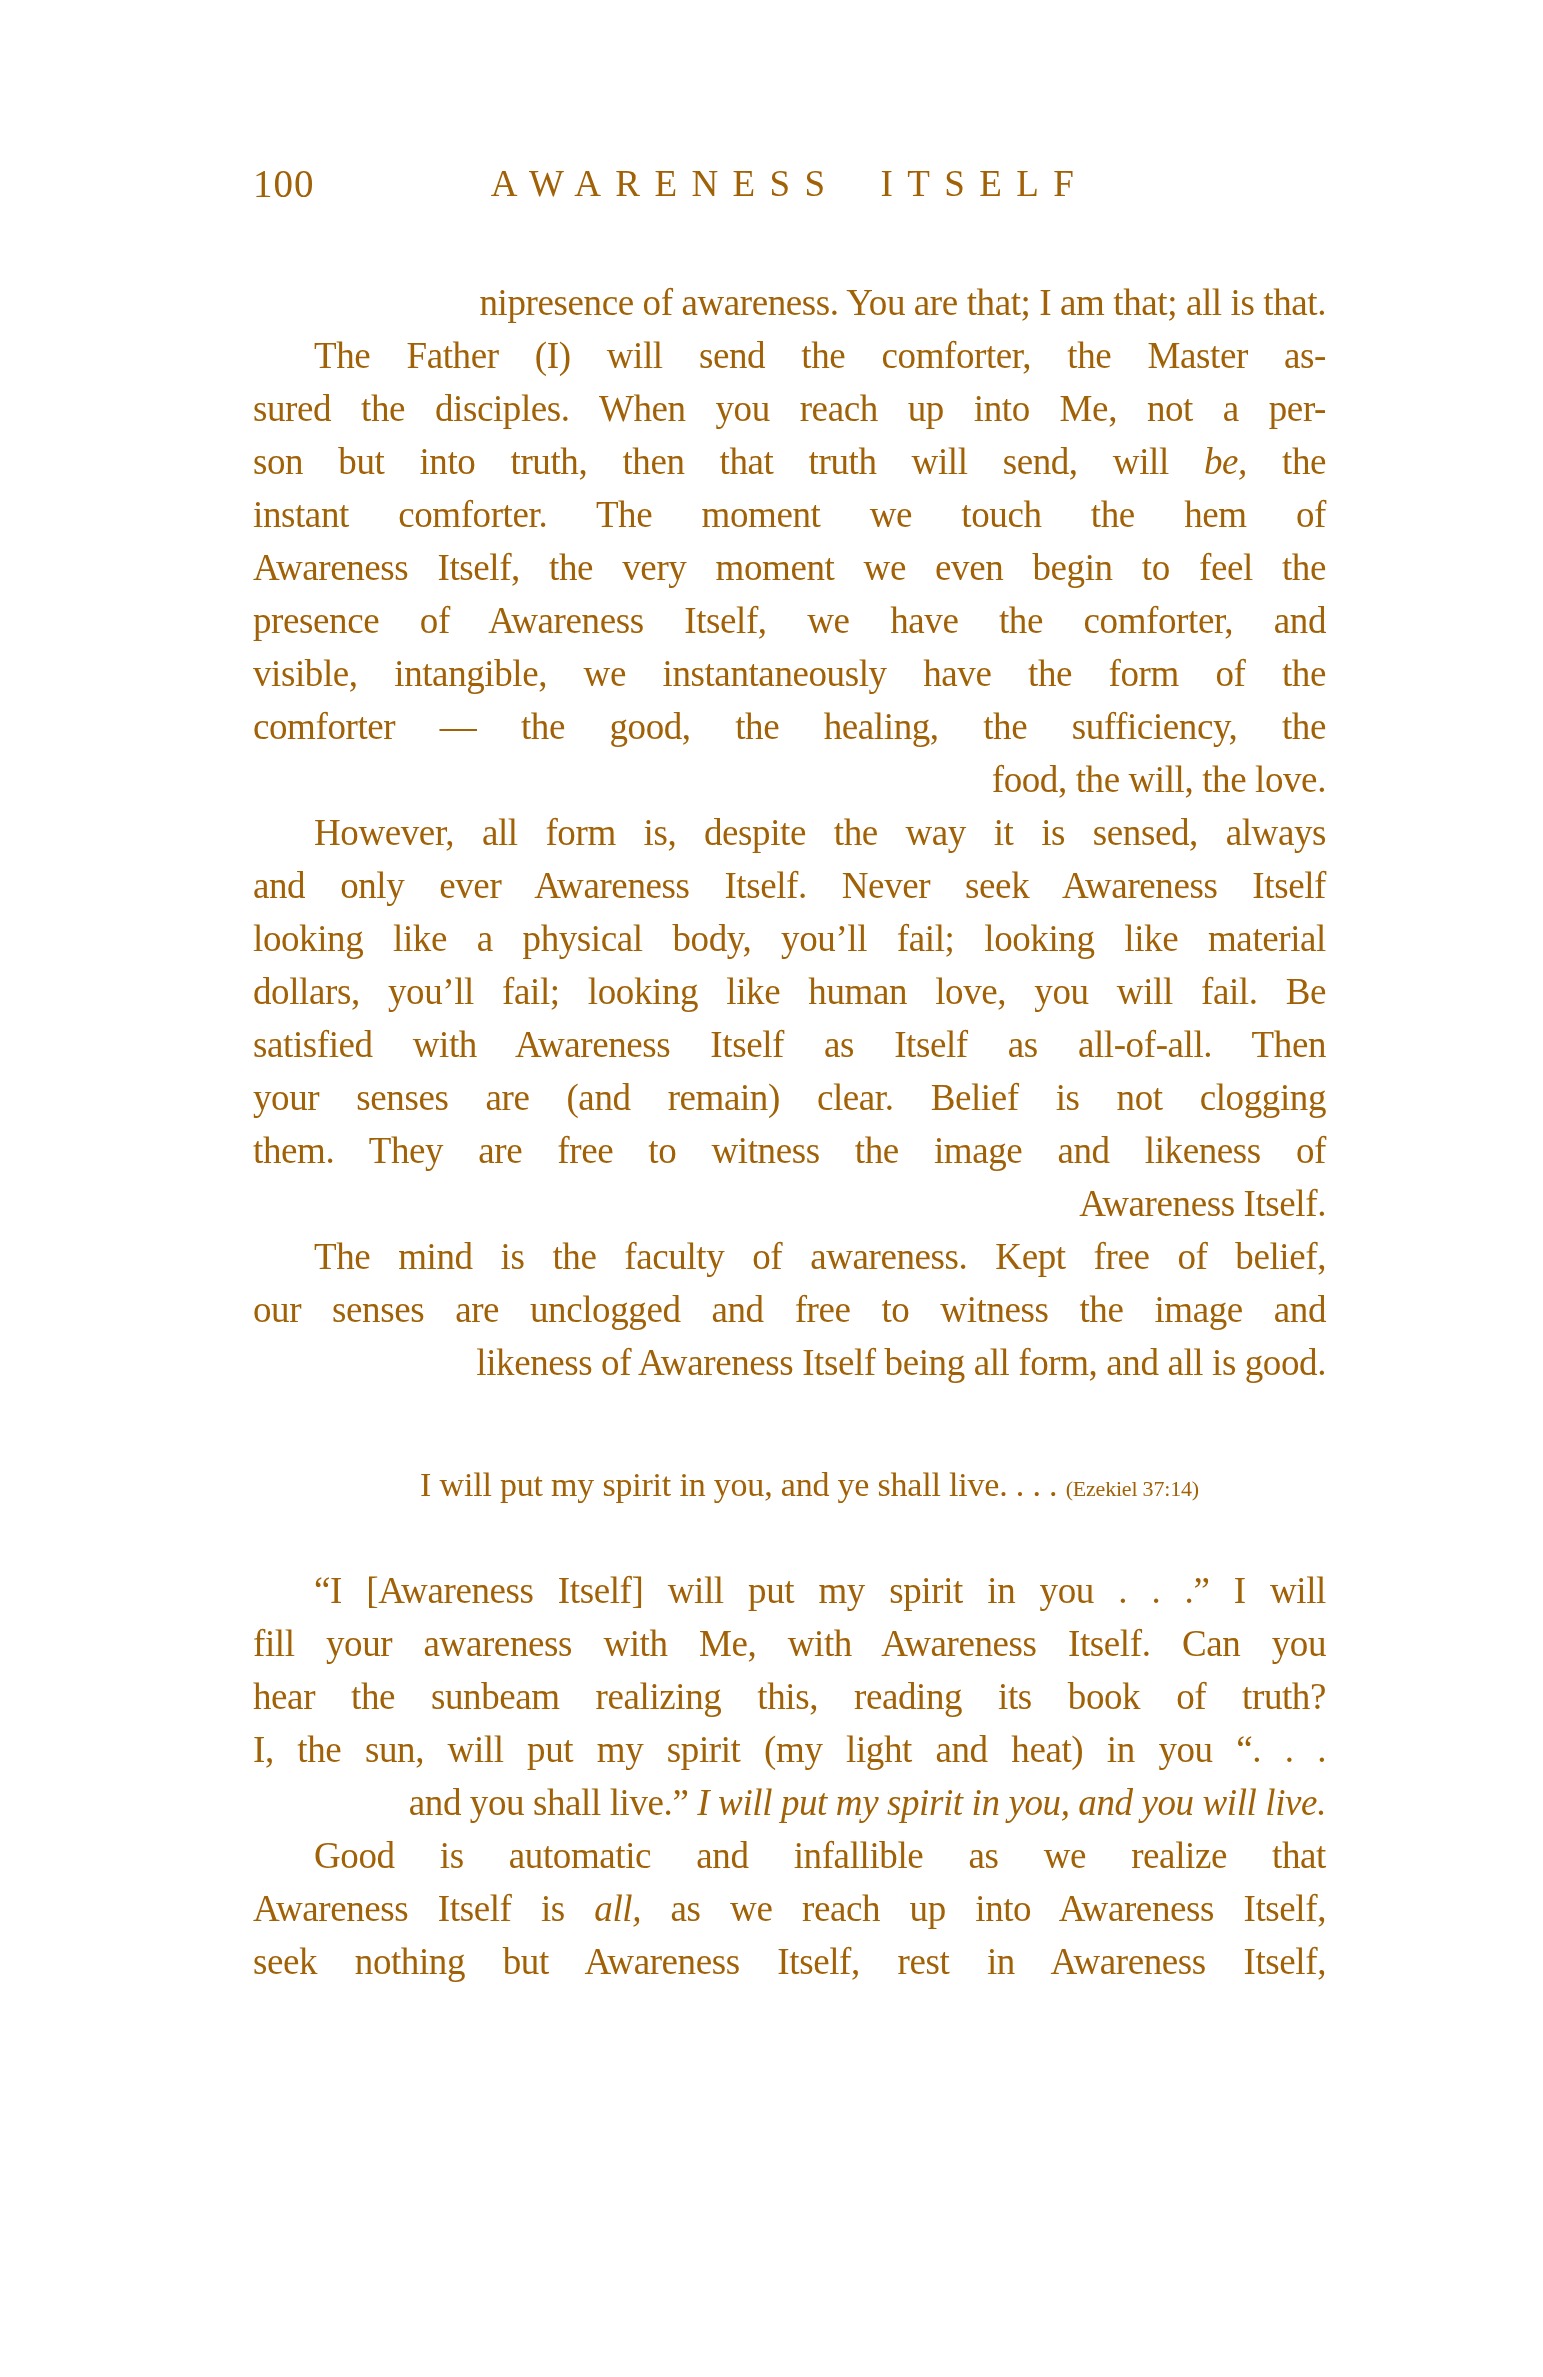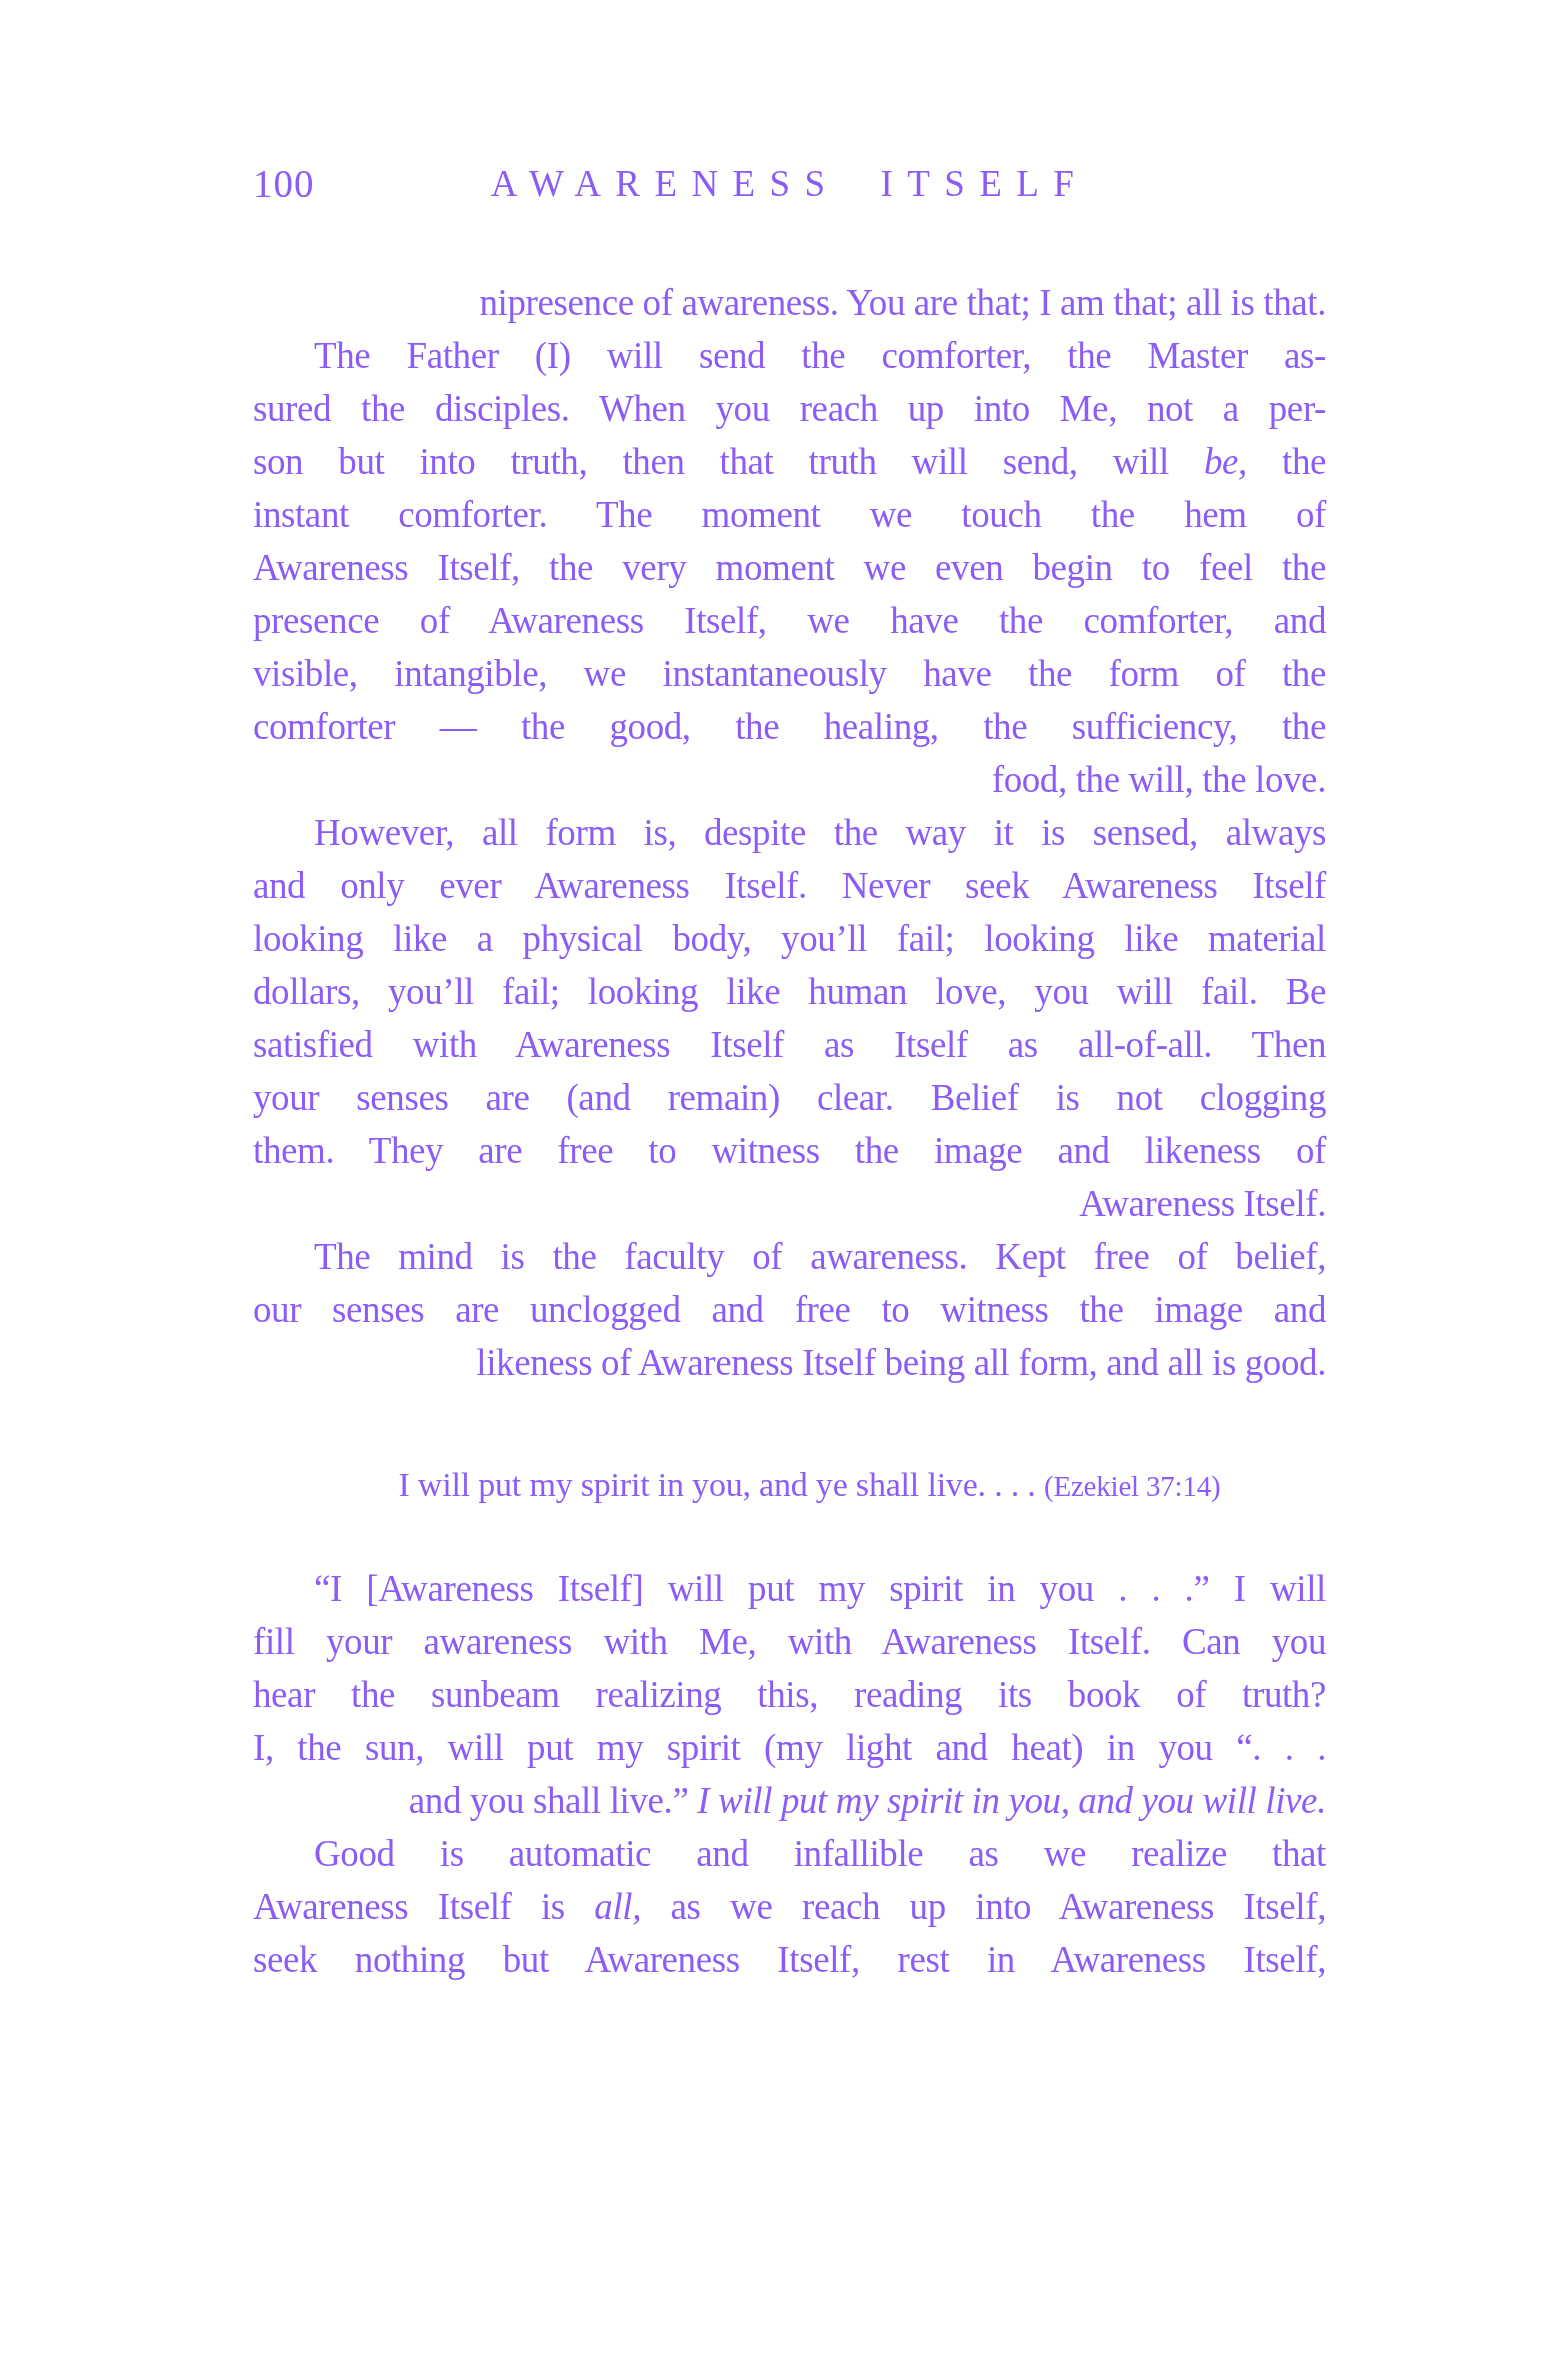--- a/index.html
+++ b/index.html
@@ -2,21 +2,21 @@
 <html><head>
 <meta charset="utf-8">
 <style>
   html, body { margin: 0; padding: 0; background: #ffffff; }
   .page {
     position: relative;
     width: 1544px;
     height: 2230px;
     background: #ffffff;
     font-family: "Liberation Serif", "DejaVu Serif", serif;
-    color: #8b5cf6;
+    color: #a16207;
     overflow: hidden;
   }
   .pagehead {
     position: absolute;
     top: 161px;
     left: 253px;
     width: 1073px;
     line-height: 46px;
     white-space: nowrap;
   }
@@ -55,21 +55,21 @@
   .quote {
     margin-top: 69px;
     margin-bottom: 49px;
     padding-left: 40px;
     text-align: center;
     line-height: 53px;
     font-size: 34px;
     letter-spacing: -0.2px;
     white-space: pre-wrap;
   }
-  .quote .qref { font-size: 29px; text-align: center; }
+  .quote .qref { font-size: 22px; text-align: center; }
   em { font-style: italic; }
 </style>
 </head>
 <body>
 
 <div class="page">
   <header class="pagehead">
     <span class="folio">100</span>
     <span class="running">AWARENESS ITSELF</span>
   </header>

